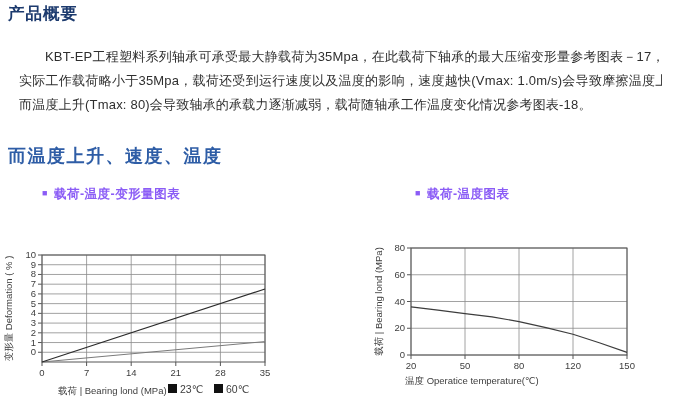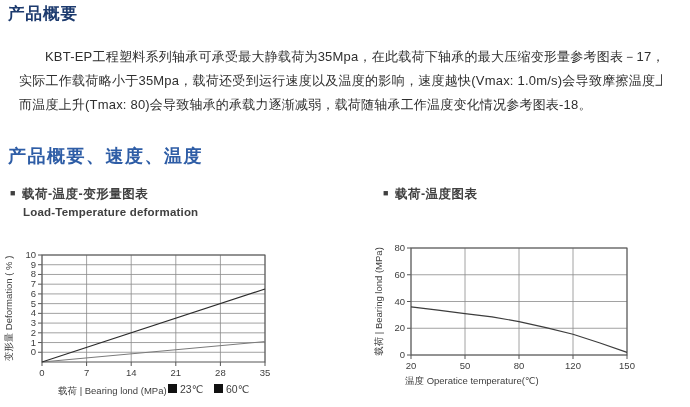--- a/index.html
+++ b/index.html
@@ -15,21 +15,21 @@
   .intro{
     position:absolute;left:8px;top:34px;width:676px;margin:11px;
     font-size:13px;line-height:24px;color:var(--body-text,#2f2f2f);
     text-align:justify;text-indent:2em;letter-spacing:0.2px;
   }
   .h2{
     position:absolute;left:8px;top:144px;margin:0;
     font-size:18px;font-weight:bold;letter-spacing:1.5px;
     color:var(--heading-blue,#2E5DA6);
   }
-  .chart-head{position:absolute;color:#404040;}
+  .chart-head{position:absolute;color:#8b5cf6;margin-left:32px;}
   .chart-head .zh{font-size:12.5px;font-weight:bold;letter-spacing:0.5px;}
   .chart-head .bullet{font-size:9px;margin-right:6px;vertical-align:2px;}
   .chart-head .en{font-size:11.5px;font-weight:bold;margin-left:13px;margin-top:3px;letter-spacing:0.2px;}
   .left-head{left:10px;top:186px;}
   .right-head{left:383px;top:186px;text-align:center;}
   .caption{position:absolute;font-size:10.5px;color:#4a4a4a;letter-spacing:0.5px;}
   .caption-left{left:177px;top:228px;}
   .caption-right{left:557px;top:230px;}
   .chart-svg{position:absolute;}
   #chart1{left:0;top:245px;}
@@ -48,27 +48,26 @@
 </style>
 </head>
 <body>
 
 <div class="page">
 
   <h1 class="h1">产品概要</h1>
 
   <p class="intro">KBT-EP工程塑料系列轴承可承受最大静载荷为35Mpa，在此载荷下轴承的最大压缩变形量参考图表－17， 轴承实际工作载荷略小于35Mpa，载荷还受到运行速度以及温度的影响，速度越快(Vmax: 1.0m/s)会导致摩擦温度上升，而温度上升(Tmax: 80)会导致轴承的承载力逐渐减弱，载荷随轴承工作温度变化情况参考图表-18。</p>
 
-  <h2 class="h2">产品概要、速度、温度</h2>
+  <h2 class="h2">而温度上升、速度、温度</h2>
 
   <div class="chart-head left-head">
     <div class="zh">
       <span class="bullet">■</span><span>载荷-温度-变形量图表</span>
     </div>
-    <div class="en">Load-Temperature  deformation</div>
   </div>
 
   <div class="chart-head right-head">
     <div class="zh">
       <span class="bullet">■</span><span>载荷-温度图表</span>
     </div>
   </div>
 
 
   <svg id="chart1" class="chart-svg" width="352" height="162">

